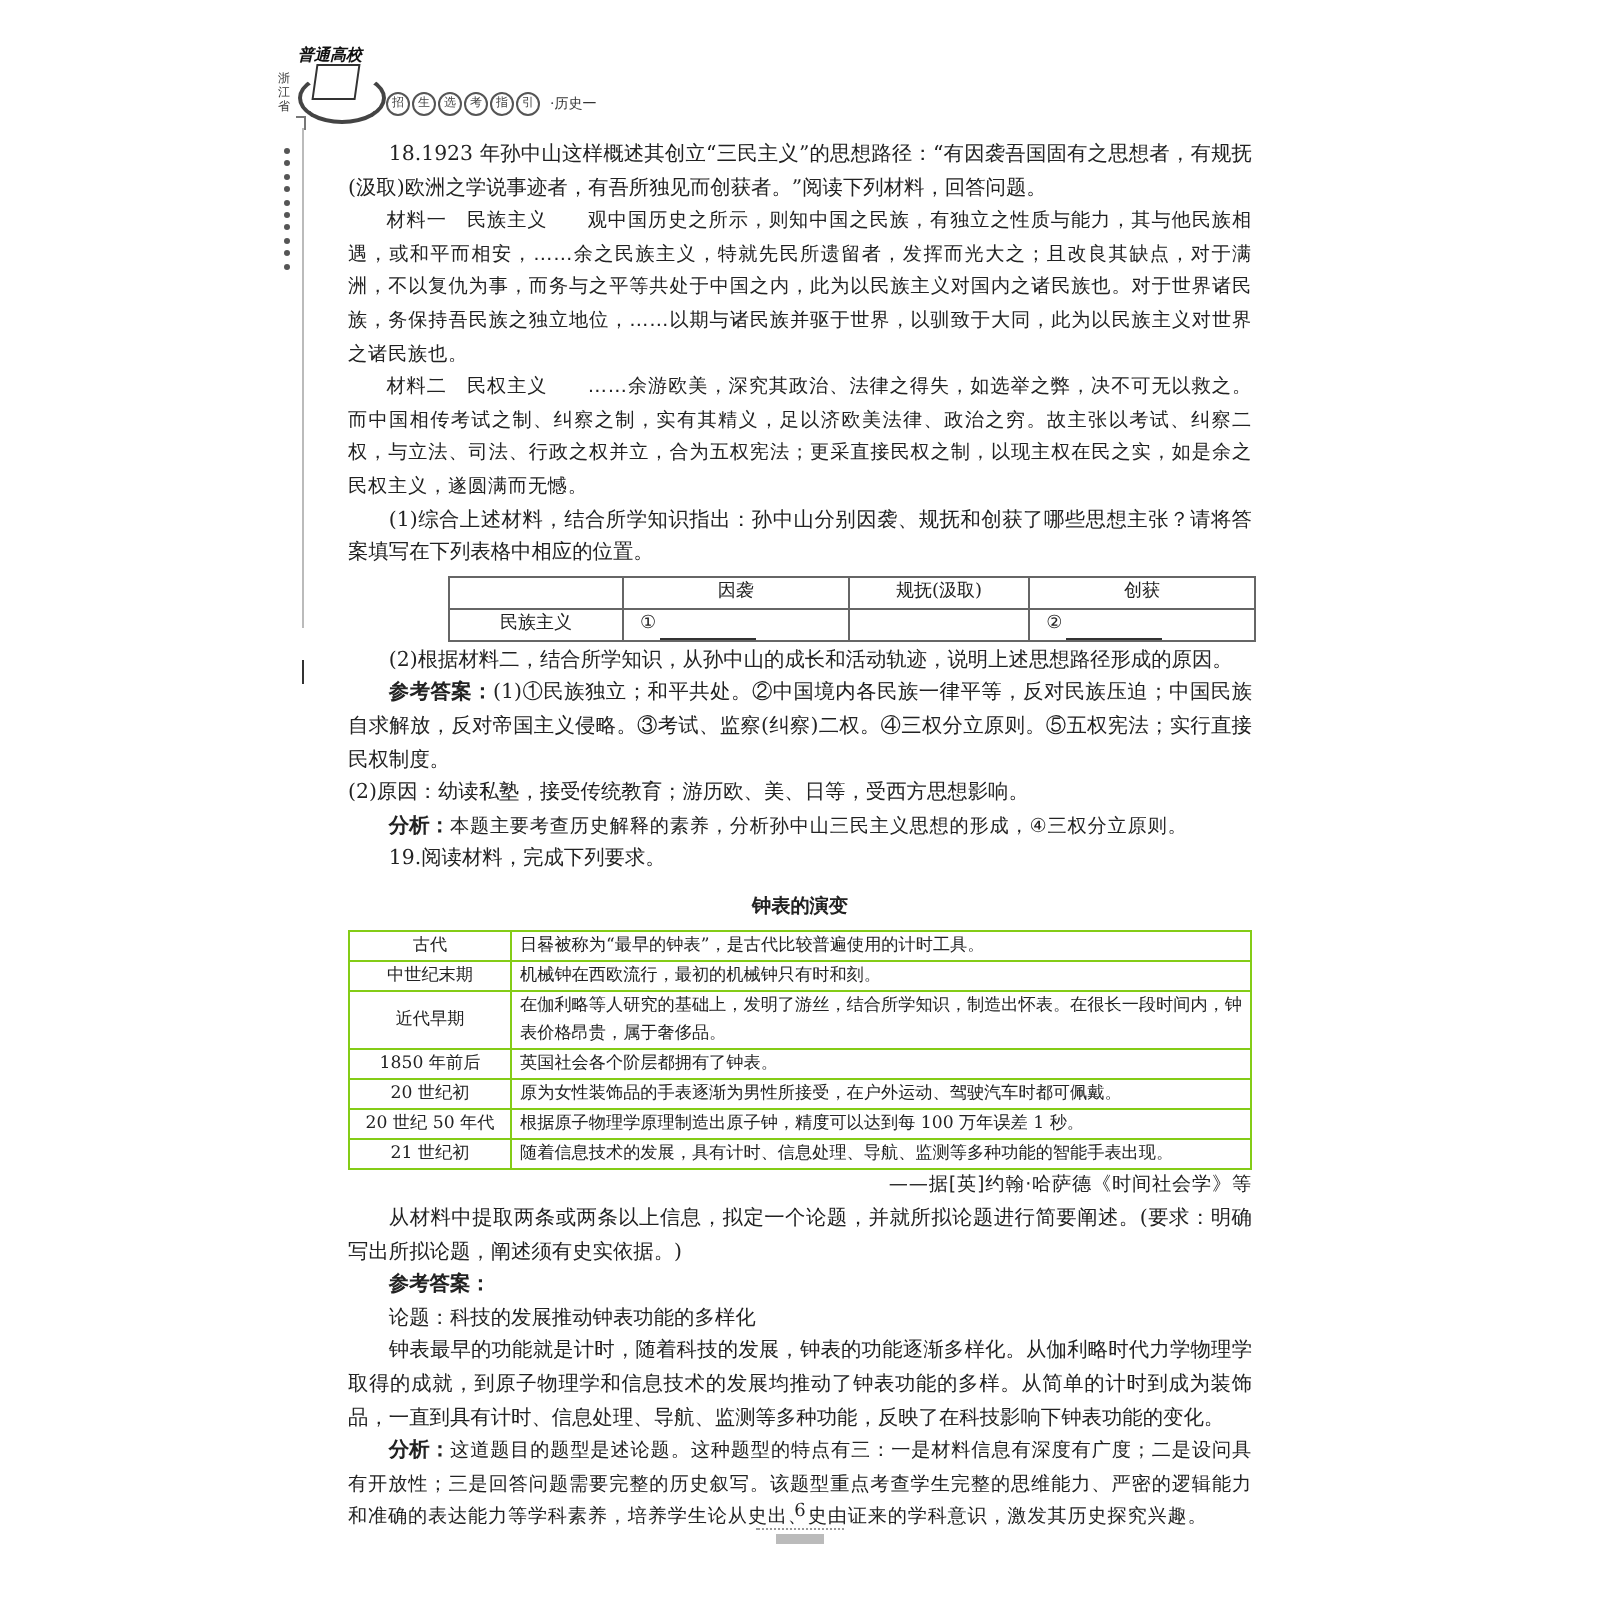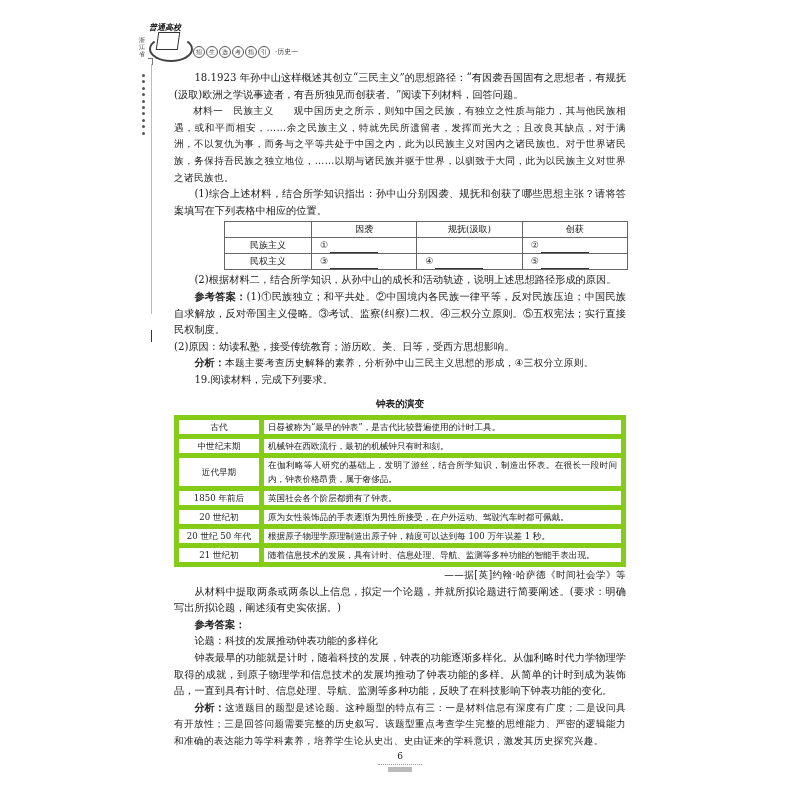--- a/index.html
+++ b/index.html
@@ -35,21 +35,21 @@
   .bold { font-weight: bold; font-family: "DejaVu Sans", "Liberation Sans", sans-serif; }
   table { border-collapse: collapse; font-size: 9px; }
   .t1 { margin: 2px 0 2px 50px; width: 404px; border: 1.2px solid #333; }
   .t1 td { border: 1px solid #666; height: 15px; padding: 0 8px; line-height: 15px; }
   .t1 td.h { text-align: center; }
   .t1 td.lbl { text-align: center; width: 70px; }
   .blank { display: inline-block; width: 48px; border-bottom: 1px solid #333; height: 9px; vertical-align: bottom; margin-left: 2px; }
   .t2-title { text-align: center; font-weight: bold; font-size: 9.6px; margin: 7px 0 3px;
               font-family: "DejaVu Sans", "Liberation Sans", sans-serif; }
   .t2 { width: 452px; border: 1.4px solid #222; font-size: 8.6px; }
-  .t2 td { border: 5px solid #84cc16; padding: 0 4px; line-height: 14px; vertical-align: middle; }
+  .t2 td { border: 1px solid #84cc16; padding: 0 4px; line-height: 14px; vertical-align: middle; }
   .t2 td.era { width: 72px; text-align: center; }
   .page-num { position: absolute; left: 0; width: 800px; top: 751px; text-align: center; font-size: 9px; }
   .page-dots { position: absolute; left: 378px; top: 764px; width: 44px; height: 1px;
                border-top: 1px dotted #999; }
   .page-bar { position: absolute; left: 388px; top: 767px; width: 24px; height: 5px; background: #bbb; }
 </style>
 </head>
 <body>
 
 <div class="header">
@@ -83,41 +83,36 @@
     <span></span>
     <span></span>
     <span></span>
     <span></span>
 </div>
 
 <div class="content">
 
   <p class="ind">18.1923 年孙中山这样概述其创立“三民主义”的思想路径：“有因袭吾国固有之思想者，有规抚(汲取)欧洲之学说事迹者，有吾所独见而创获者。”阅读下列材料，回答问题。</p>
   <p class="ind mat">材料一　民族主义　　观中国历史之所示，则知中国之民族，有独立之性质与能力，其与他民族相遇，或和平而相安，……余之民族主义，特就先民所遗留者，发挥而光大之；且改良其缺点，对于满洲，不以复仇为事，而务与之平等共处于中国之内，此为以民族主义对国内之诸民族也。对于世界诸民族，务保持吾民族之独立地位，……以期与诸民族并驱于世界，以驯致于大同，此为以民族主义对世界之诸民族也。</p>
+  <p class="ind mat">材料二　民权主义　　……余游欧美，深究其政治、法律之得失，如选举之弊，决不可无以救之。而中国相传考试之制、纠察之制，实有其精义，足以济欧美法律、政治之穷。故主张以考试、纠察二权，与立法、司法、行政之权并立，合为五权宪法；更采直接民权之制，以现主权在民之实，如是余之民权主义，遂圆满而无憾。</p>
   <p class="ind">(1)综合上述材料，结合所学知识指出：孙中山分别因袭、规抚和创获了哪些思想主张？请将答案填写在下列表格中相应的位置。</p>
 
   <table class="t1">
     <tbody>
         <tr>
       <td class="h lbl"></td>
       <td class="h">因袭</td>
       <td class="h">规抚(汲取)</td>
       <td class="h">创获</td>
     </tr>
     <tr>
       <td class="lbl">民族主义</td>
       <td><span>①</span><span class="blank"></span></td>
       <td></td>
       <td><span>②</span><span class="blank"></span></td>
-    </tr>
-    <tr>
-      <td class="lbl">民权主义</td>
-      <td><span>③</span><span class="blank"></span></td>
-      <td><span>④</span><span class="blank"></span></td>
-      <td><span>⑤</span><span class="blank"></span></td>
     </tr>
   </tbody>
     </table>
 
   <p class="ind">(2)根据材料二，结合所学知识，从孙中山的成长和活动轨迹，说明上述思想路径形成的原因。</p>
   <p class="ind"><span class="bold">参考答案：</span><span>(1)①民族独立；和平共处。②中国境内各民族一律平等，反对民族压迫；中国民族自求解放，反对帝国主义侵略。③考试、监察(纠察)二权。④三权分立原则。⑤五权宪法；实行直接民权制度。</span></p>
   <p>(2)原因：幼读私塾，接受传统教育；游历欧、美、日等，受西方思想影响。</p>
   <p class="ind"><span class="bold">分析：</span><span class="mat">本题主要考查历史解释的素养，分析孙中山三民主义思想的形成，④三权分立原则。</span></p>
 
   <p class="ind">19.阅读材料，完成下列要求。</p>

